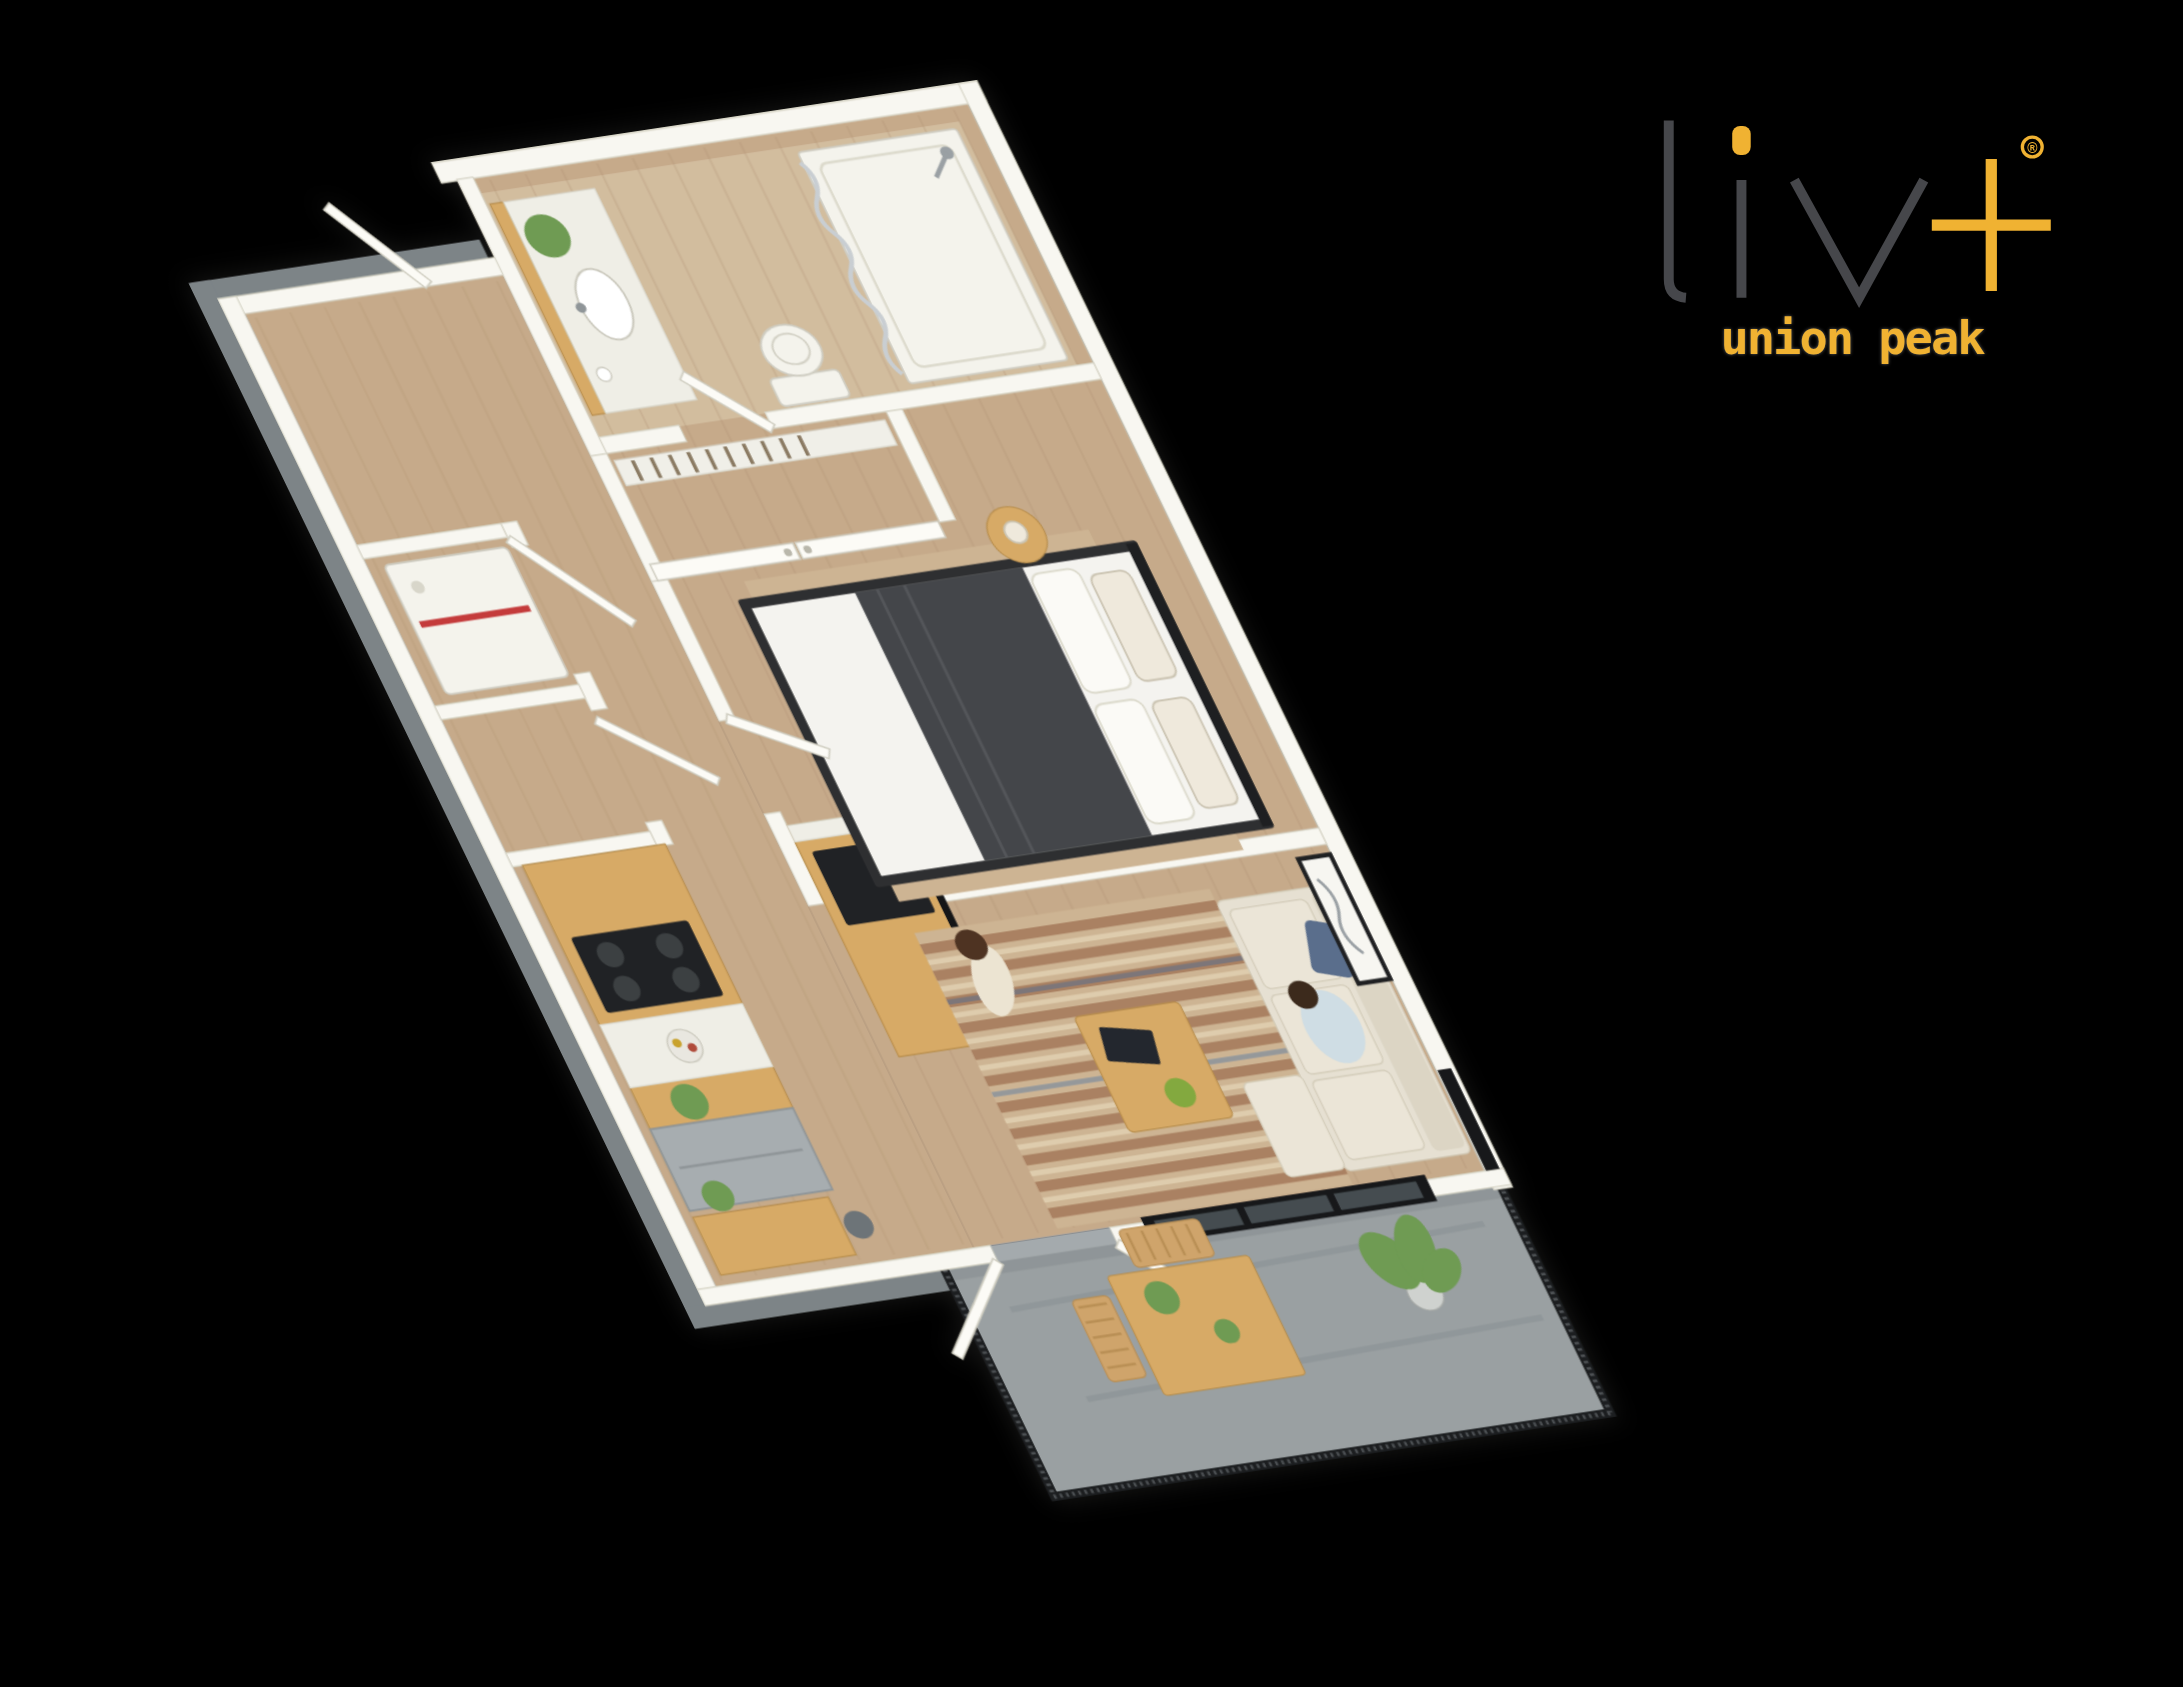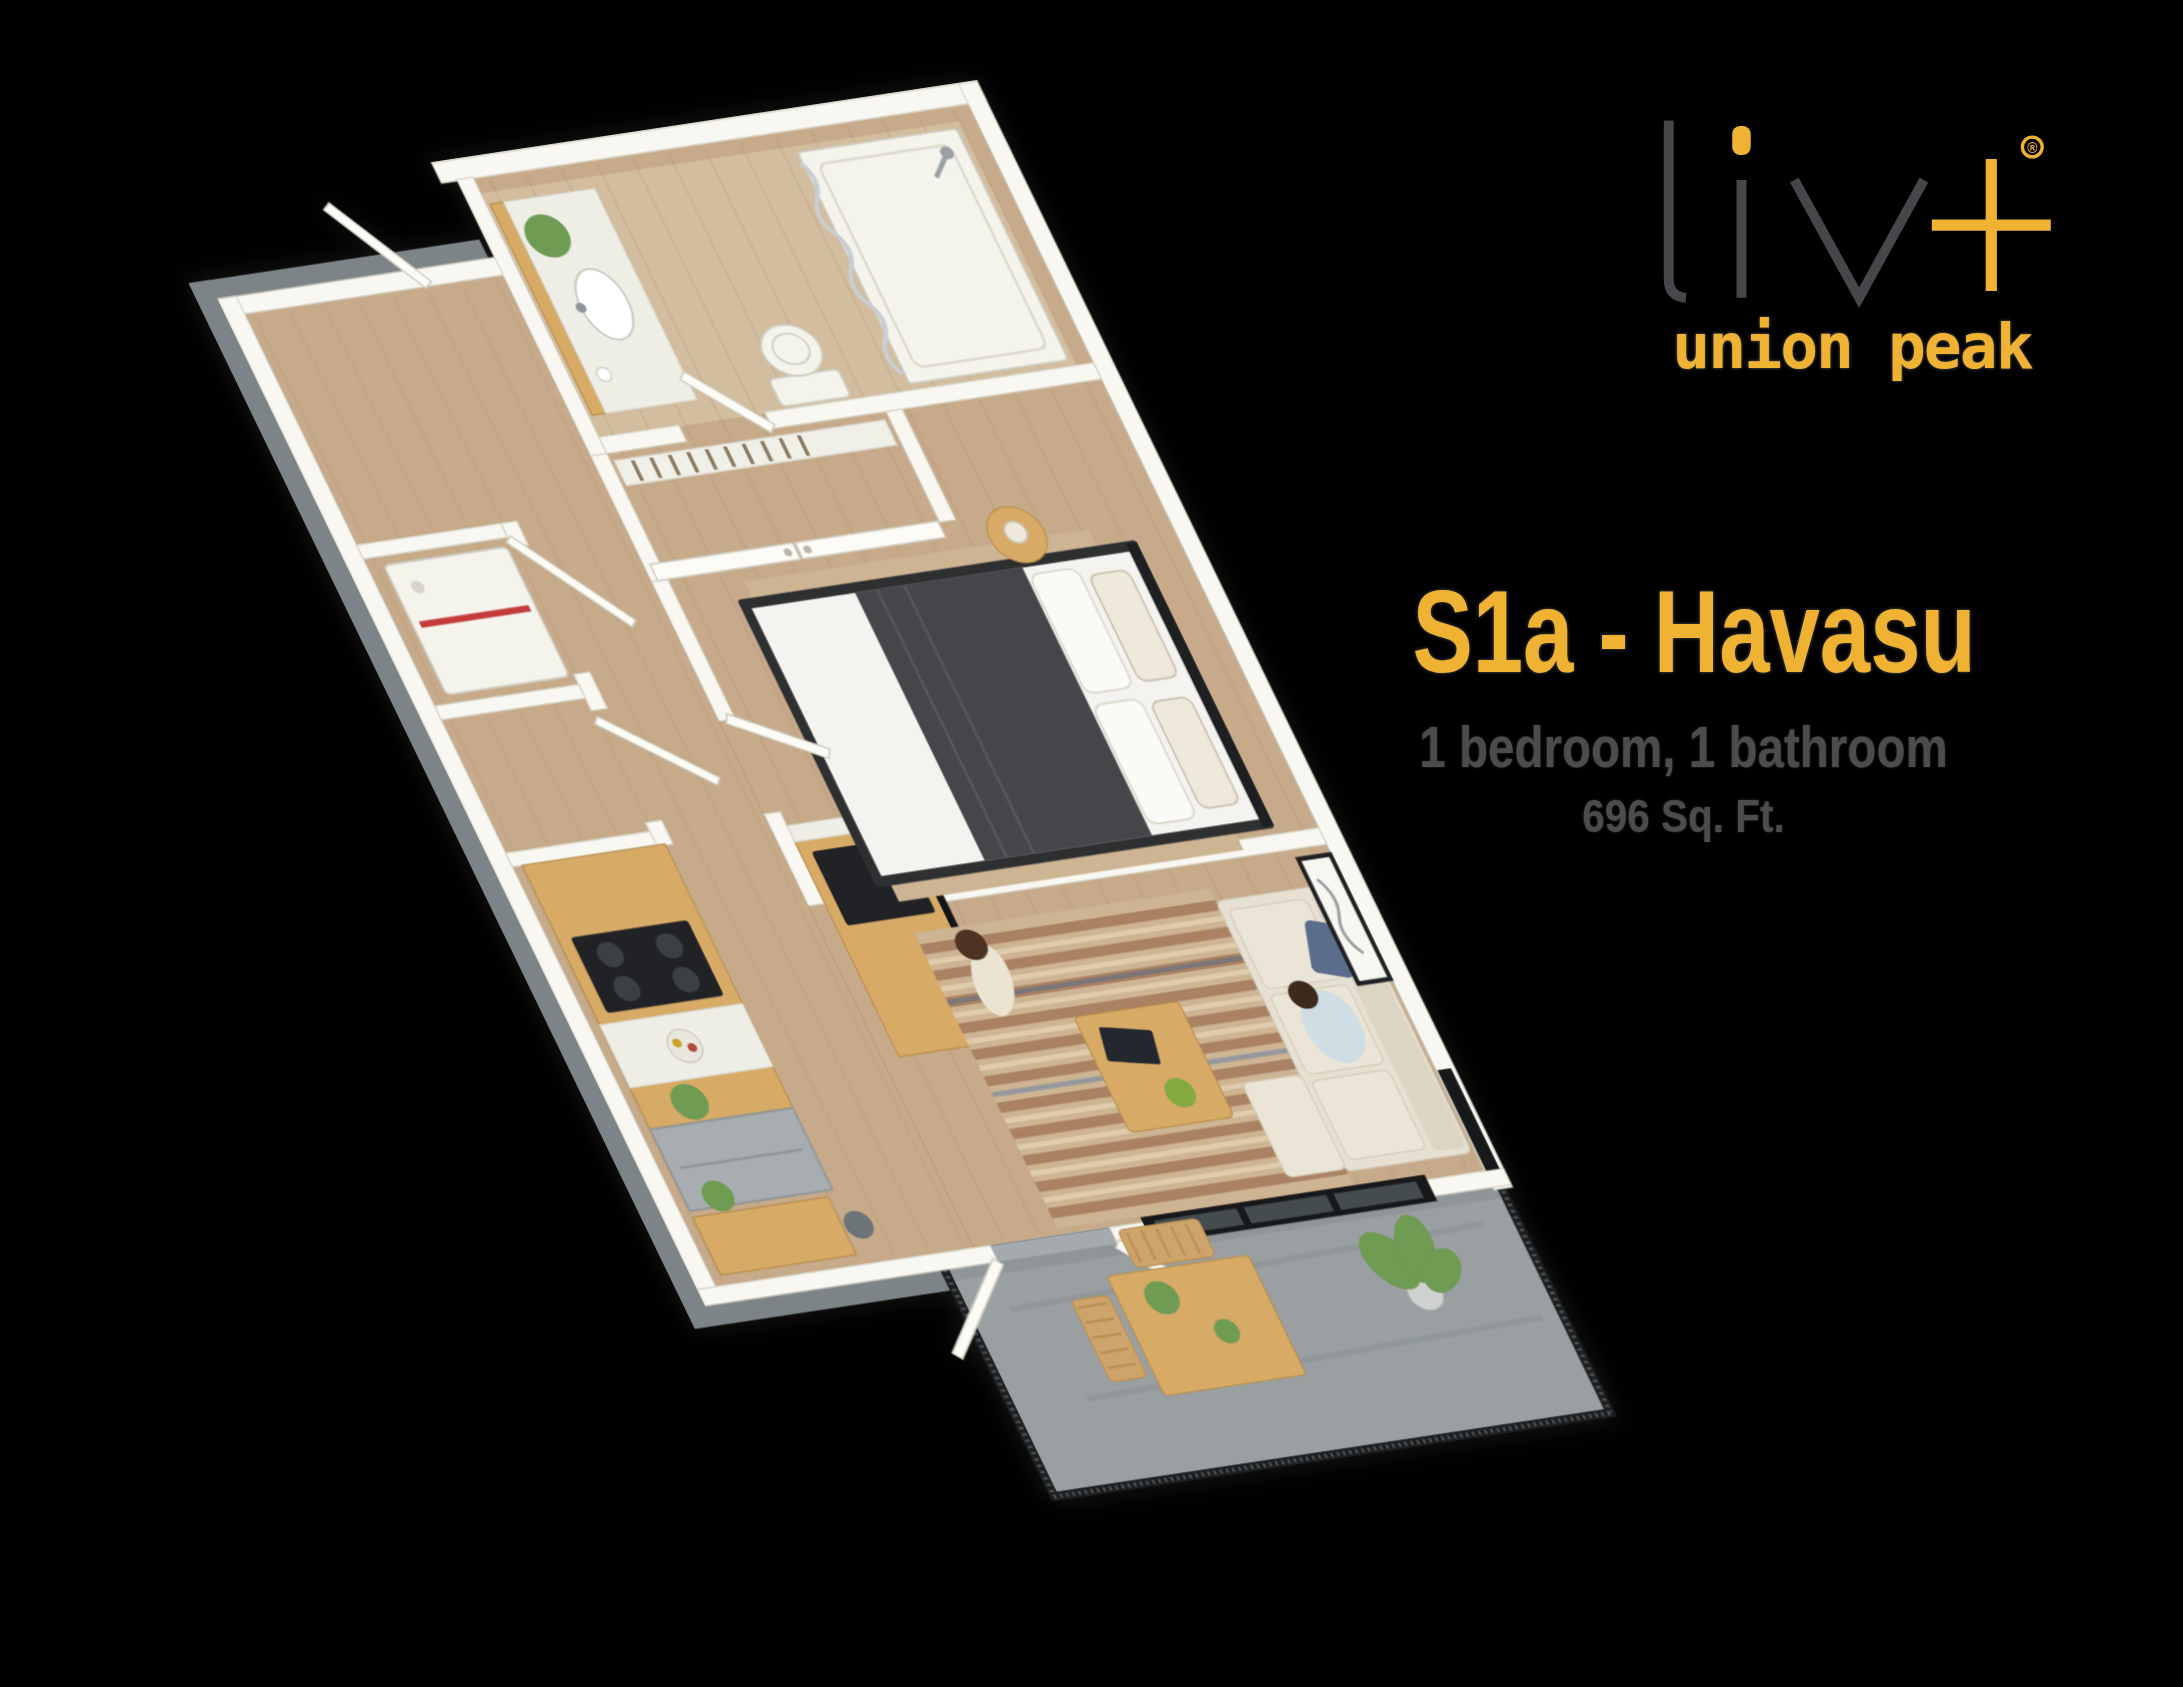--- a/index.html
+++ b/index.html
@@ -43,21 +43,21 @@
   .fixture{fill:#f4f3ec;stroke:#cfcdc2;stroke-width:3;}
   .dark{fill:#202225;}
   .sofa{fill:var(--sofa-cream);stroke:#d2cbb8;stroke-width:2;}
   .sofa-cushion{fill:#ebe5d7;stroke:#d2cbb8;stroke-width:2;}
   .plant{fill:var(--plant-green);}
   .pot{fill:#cfd2cf;stroke:#a9aca9;stroke-width:2;}
 
   
   .logo-wrap{position:absolute;left:1641px;top:106px;width:423px;}
   .brand-community{position:absolute;left:1614px;top:310px;width:476px;text-align:center;
-    font-family:"DejaVu Sans Mono",monospace;font-weight:bold;font-size:63px;letter-spacing:-2px;
+    font-family:"DejaVu Sans Mono",monospace;font-weight:bold;font-size:47px;letter-spacing:-2px;
     color:var(--brand-yellow);text-shadow:0 0 3.3px rgba(190,190,190,.55);white-space:nowrap;}
   .info{position:absolute;left:1336px;top:574px;width:695px;text-align:center;}
   .info .title{font-size:116px;font-weight:bold;color:var(--brand-yellow);line-height:1.0;
     transform:scaleX(.78);transform-origin:center;white-space:nowrap;
     text-shadow:0 0 4px rgba(170,170,170,.55);}
   .info .sub{margin-top:22.5px;font-size:58px;font-weight:bold;color:var(--subtitle-gray);
     transform:scaleX(.82);transform-origin:center;white-space:nowrap;
     text-shadow:0 0 2.6px rgba(150,150,150,.35);}
   .info .area{margin-top:9.3px;font-size:46px;font-weight:bold;color:var(--subtitle-gray);
     transform:scaleX(.88);transform-origin:center;white-space:nowrap;
@@ -303,20 +303,15 @@
       </g>
 
       <g>
         <circle cx="592" cy="62" r="15" stroke="var(--brand-yellow)" stroke-width="5" fill="none"></circle>
         <text x="592" y="71" text-anchor="middle" font-family="Liberation Sans, sans-serif" font-size="21" font-weight="bold" fill="var(--brand-yellow)">®</text>
       </g>
     </svg>
   </div>
   <div class="brand-community">union peak</div>
 
-  <div class="info">
-    <div class="title">S1a - Havasu</div>
-    <div class="sub">1 bedroom, 1 bathroom</div>
-    <div class="area">696 Sq. Ft.</div>
-  </div>
 
 </div>
 
 
 </body></html>

